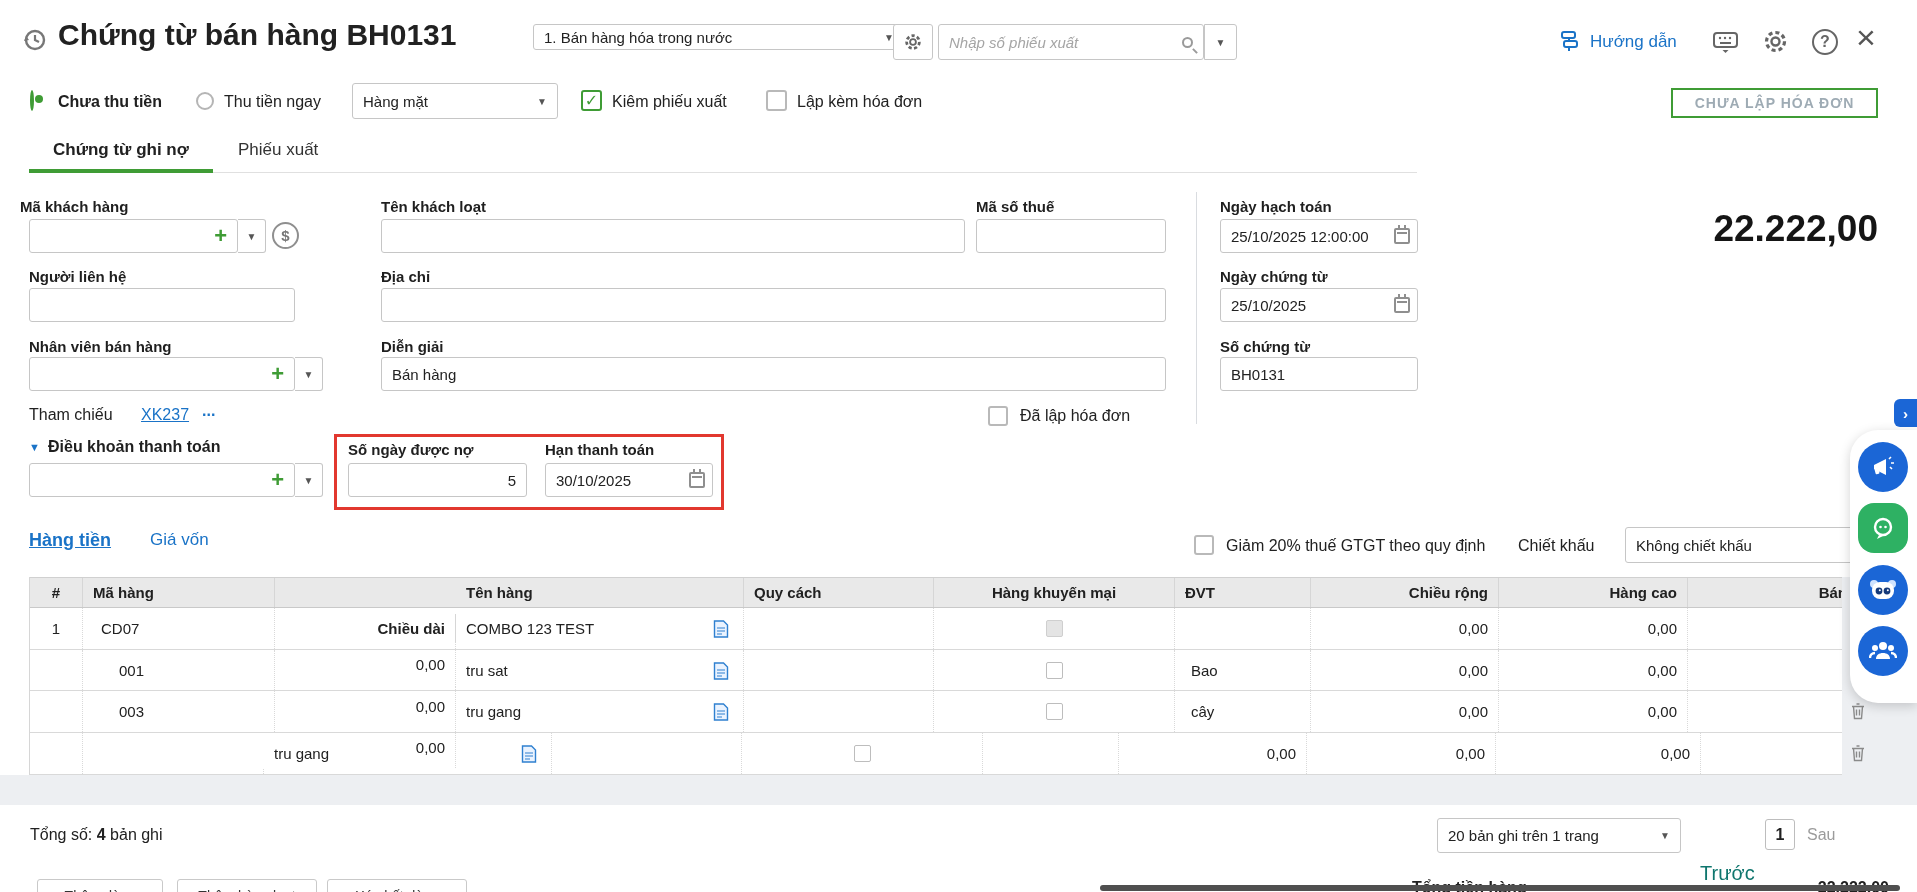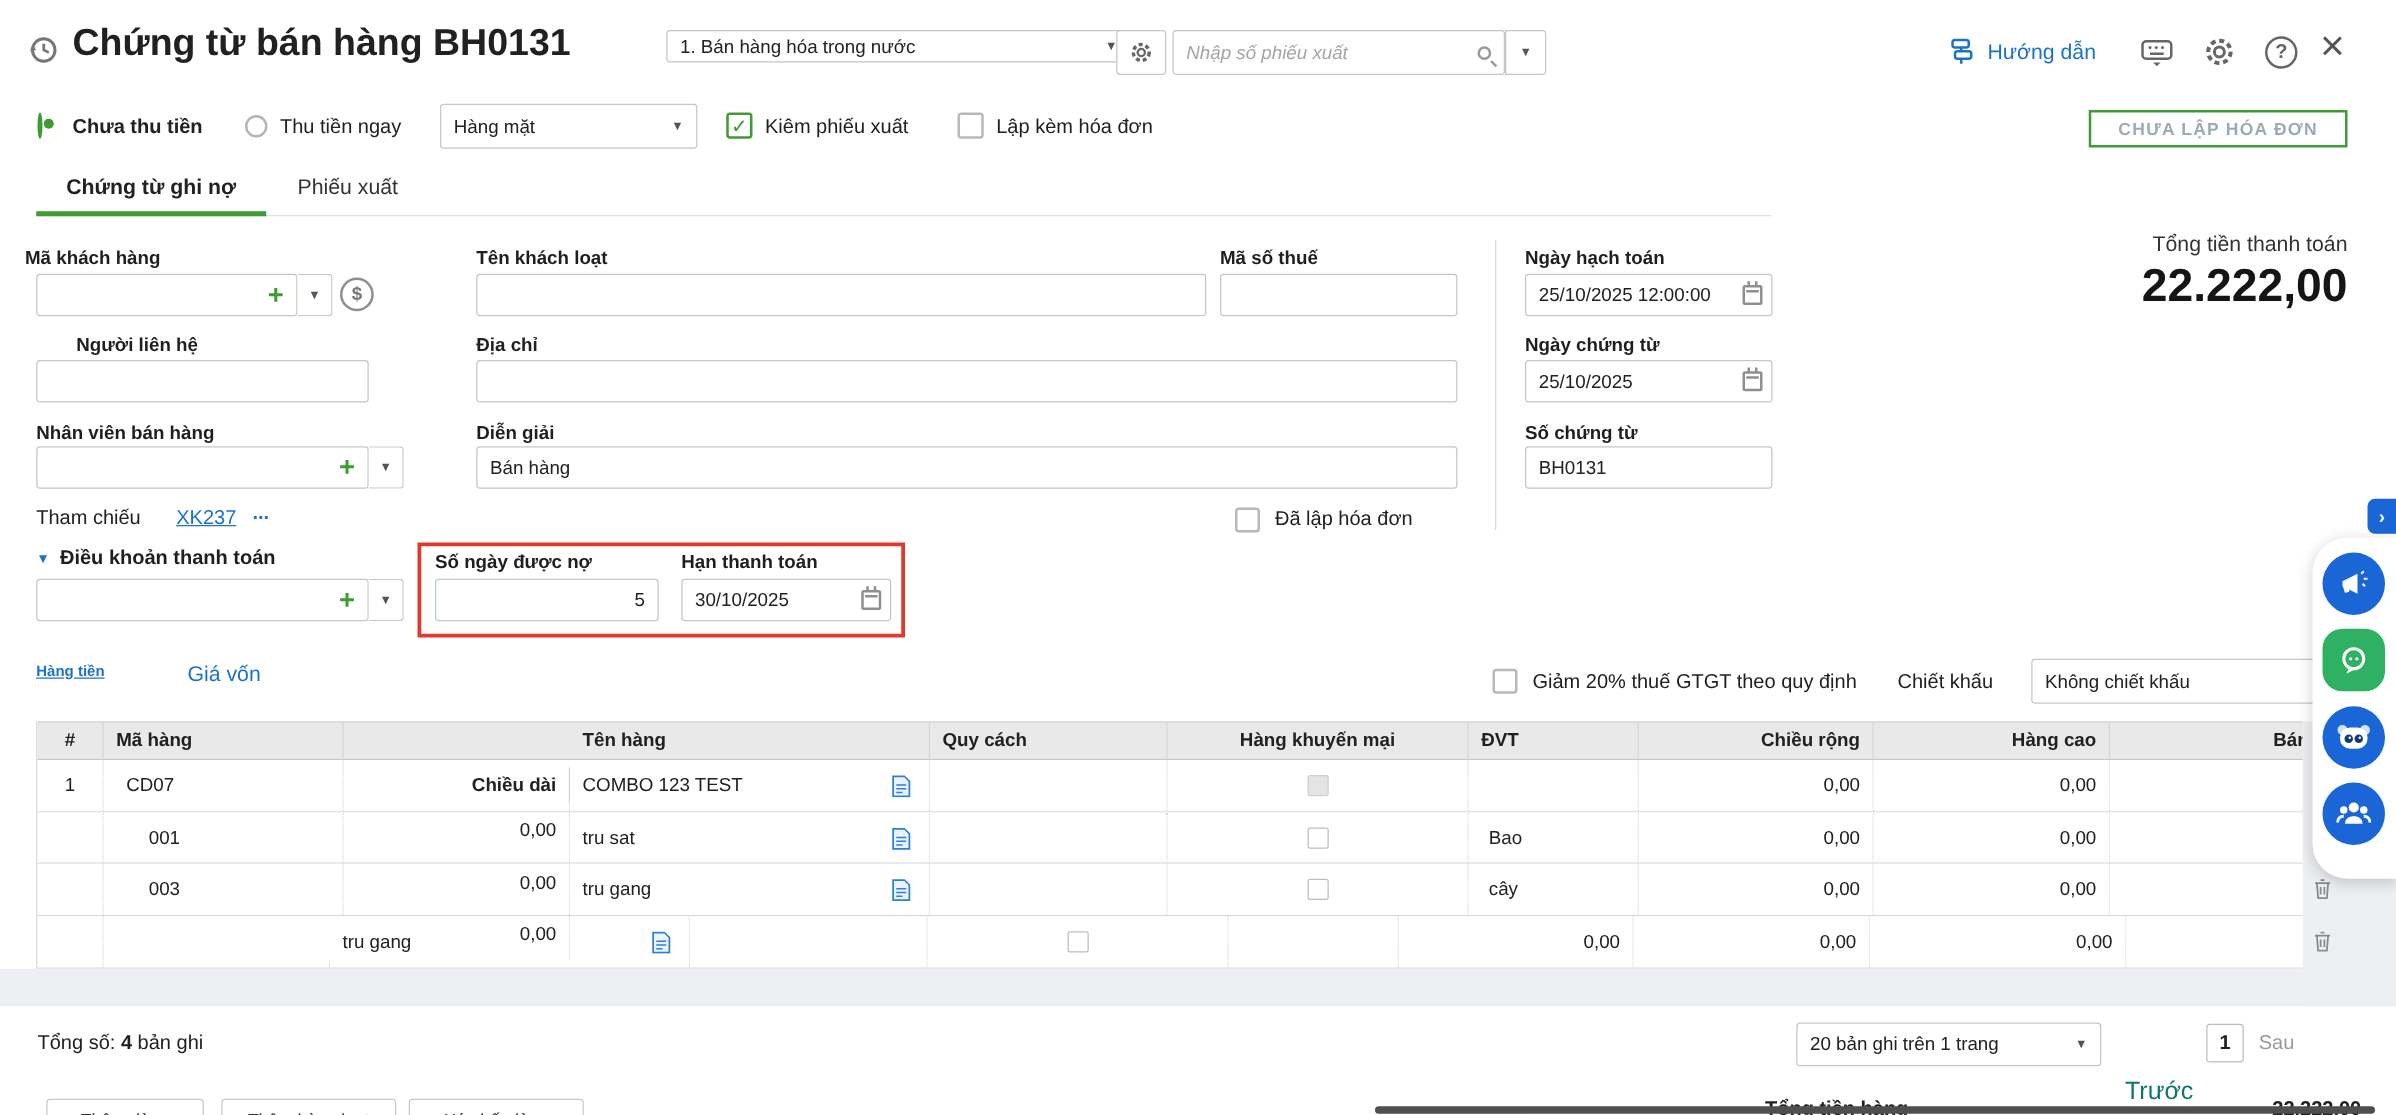--- a/index.html
+++ b/index.html
@@ -143,21 +143,21 @@
   <div class="abs" style="left:29px;top:169px;width:184px;height:4px;background:#3f9c35;"></div>
 
   
   <span class="abs lbl" style="left:20px;top:198px;">Mã khách hàng</span>
   <div class="abs inp" style="left:29px;top:219px;width:209px;justify-content:flex-end;">
     <span class="plus">+</span>
   </div>
   <div class="abs caretbox" style="left:238px;top:219px;">▼</div>
   <span class="abs" style="left:272px;top:222px;width:27px;height:27px;border:2px solid #8f8f8f;border-radius:50%;display:flex;align-items:center;justify-content:center;font-size:15px;font-weight:700;color:#777;">$</span>
 
-  <span class="abs lbl" style="left:29px;top:268px;margin-left:32px;">Người liên hệ</span>
+  <span class="abs lbl" style="left:29px;top:268px;">Người liên hệ</span>
   <div class="abs inp" style="left:29px;top:288px;width:266px;"></div>
 
   <span class="abs lbl" style="left:29px;top:338px;">Nhân viên bán hàng</span>
   <div class="abs inp" style="left:29px;top:357px;width:266px;justify-content:flex-end;">
     <span class="plus">+</span>
   </div>
   <div class="abs caretbox" style="left:295px;top:357px;">▼</div>
 
   <span class="abs" style="left:29px;top:406px;font-size:16px;">Tham chiếu</span>
   <a class="abs link" style="left:141px;top:406px;font-size:16px;text-decoration:underline;" href="#">XK237</a>
@@ -196,21 +196,20 @@
     <span>25/10/2025</span>
     <span class="cal"></span>
   </div>
 
   <span class="abs lbl" style="left:1220px;top:338px;">Số chứng từ</span>
   <div class="abs inp" style="left:1220px;top:357px;width:198px;">
     <span>BH0131</span>
   </div>
 
   
-  <div class="abs" style="left:1478px;top:186px;width:400px;text-align:right;font-size:17px;color:#333;">Tổng tiền thanh toán</div>
   <div class="abs" style="left:1478px;top:208px;width:400px;text-align:right;font-size:37px;font-weight:700;color:#151515;">22.222,00</div>
 
   
   <span class="abs" style="left:29px;top:441px;font-size:11px;color:#1a73c7;">▼</span>
   <span class="abs lbl" style="left:48px;top:438px;font-size:16px;">Điều khoản thanh toán</span>
   <div class="abs inp" style="left:29px;top:463px;width:266px;justify-content:flex-end;">
     <span class="plus">+</span>
   </div>
   <div class="abs caretbox" style="left:295px;top:463px;">▼</div>
 
@@ -219,21 +218,21 @@
   <div class="abs inp num" style="left:348px;top:463px;width:179px;">
     <span>5</span>
   </div>
   <span class="abs lbl" style="left:545px;top:441px;">Hạn thanh toán</span>
   <div class="abs inp" style="left:545px;top:463px;width:168px;justify-content:space-between;padding-right:7px;">
     <span>30/10/2025</span>
     <span class="cal"></span>
   </div>
 
   
-  <span class="abs link" style="left:29px;top:530px;font-size:12px;font-weight:700;text-decoration:underline;">Hàng tiền</span>
+  <span class="abs link" style="left:29px;top:530px;font-size:18px;font-weight:700;text-decoration:underline;">Hàng tiền</span>
   <span class="abs link" style="left:150px;top:530px;font-size:17px;">Giá vốn</span>
 
   <span class="abs cb" style="left:1194px;top:535px;width:20px;height:20px;"></span>
   <span class="abs" style="left:1226px;top:537px;font-size:16px;">Giảm 20% thuế GTGT theo quy định</span>
   <span class="abs" style="left:1518px;top:537px;font-size:16px;">Chiết khấu</span>
   <div class="abs selbox" style="left:1625px;top:527px;width:255px;height:36px;">
     <span>Không chiết khấu</span>
     <span class="car">▼</span>
   </div>
 

